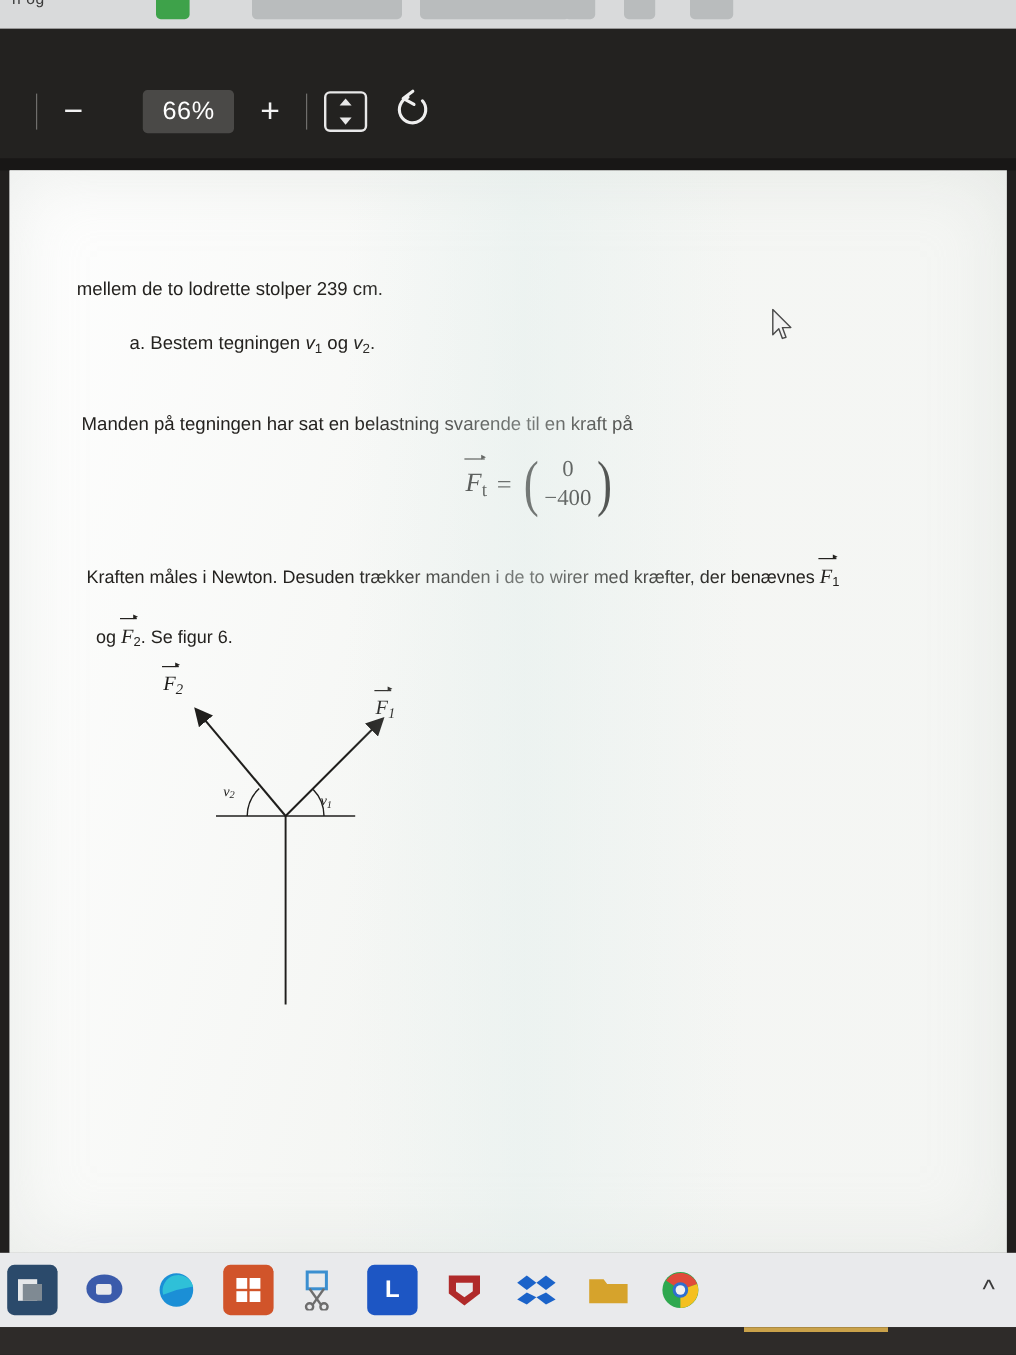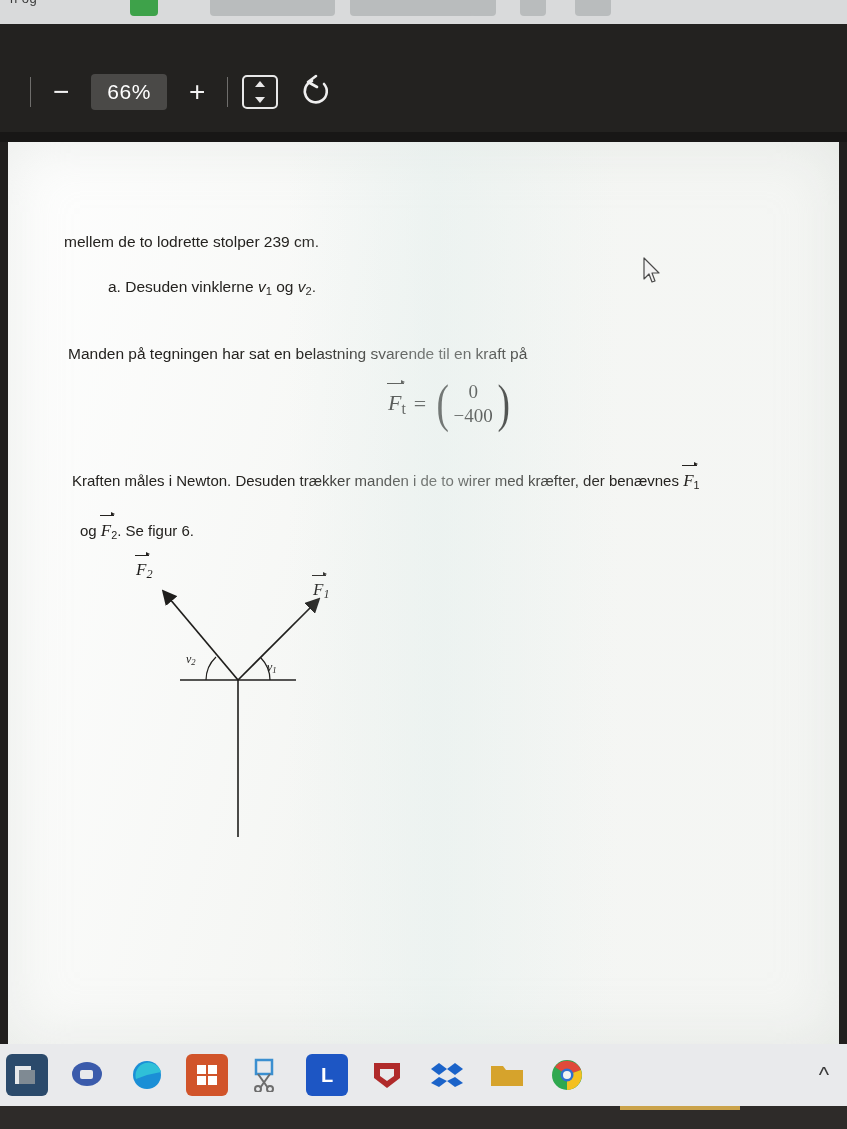--- a/index.html
+++ b/index.html
@@ -74,20 +74,21 @@
     cursor: default;
     user-select: none;
   }
   .zoom-pill {
     background: #4a4947;
     border-radius: 4px;
     padding: 6px 16px;
     font-size: 21px;
     color: #ffffff;
     letter-spacing: .5px;
+    margin-left: 28px;
   }
   .tb-icon-box {
     width: 32px;
     height: 30px;
     border: 2px solid #e8e8e8;
     border-radius: 5px;
     position: relative;
   }
   .tb-icon-box::before {
     content: "";
@@ -322,21 +323,21 @@
     </div>
   </div>
 
   <div class="darkband"></div>
 
   <div class="page">
 
     <div class="ptext l1">mellem de to lodrette stolper 239 cm.</div>
 
     <div class="ptext l2">
-      <span>a. Desuden vinklerne </span><span class="ital">v</span><sub>1</sub><span> og </span><span class="ital">v</span><sub>2</sub><span>.</span>
+      <span>a. Bestem tegningen </span><span class="ital">v</span><sub>1</sub><span> og </span><span class="ital">v</span><sub>2</sub><span>.</span>
     </div>
 
     <div class="ptext l3">Manden på tegningen har sat en belastning svarende til en kraft på</div>
 
     <div class="formula">
       <span class="lhs">
         <span class="vec">F</span><sub>t</sub>
       </span>
       <span>=</span>
       <span class="matrix">

